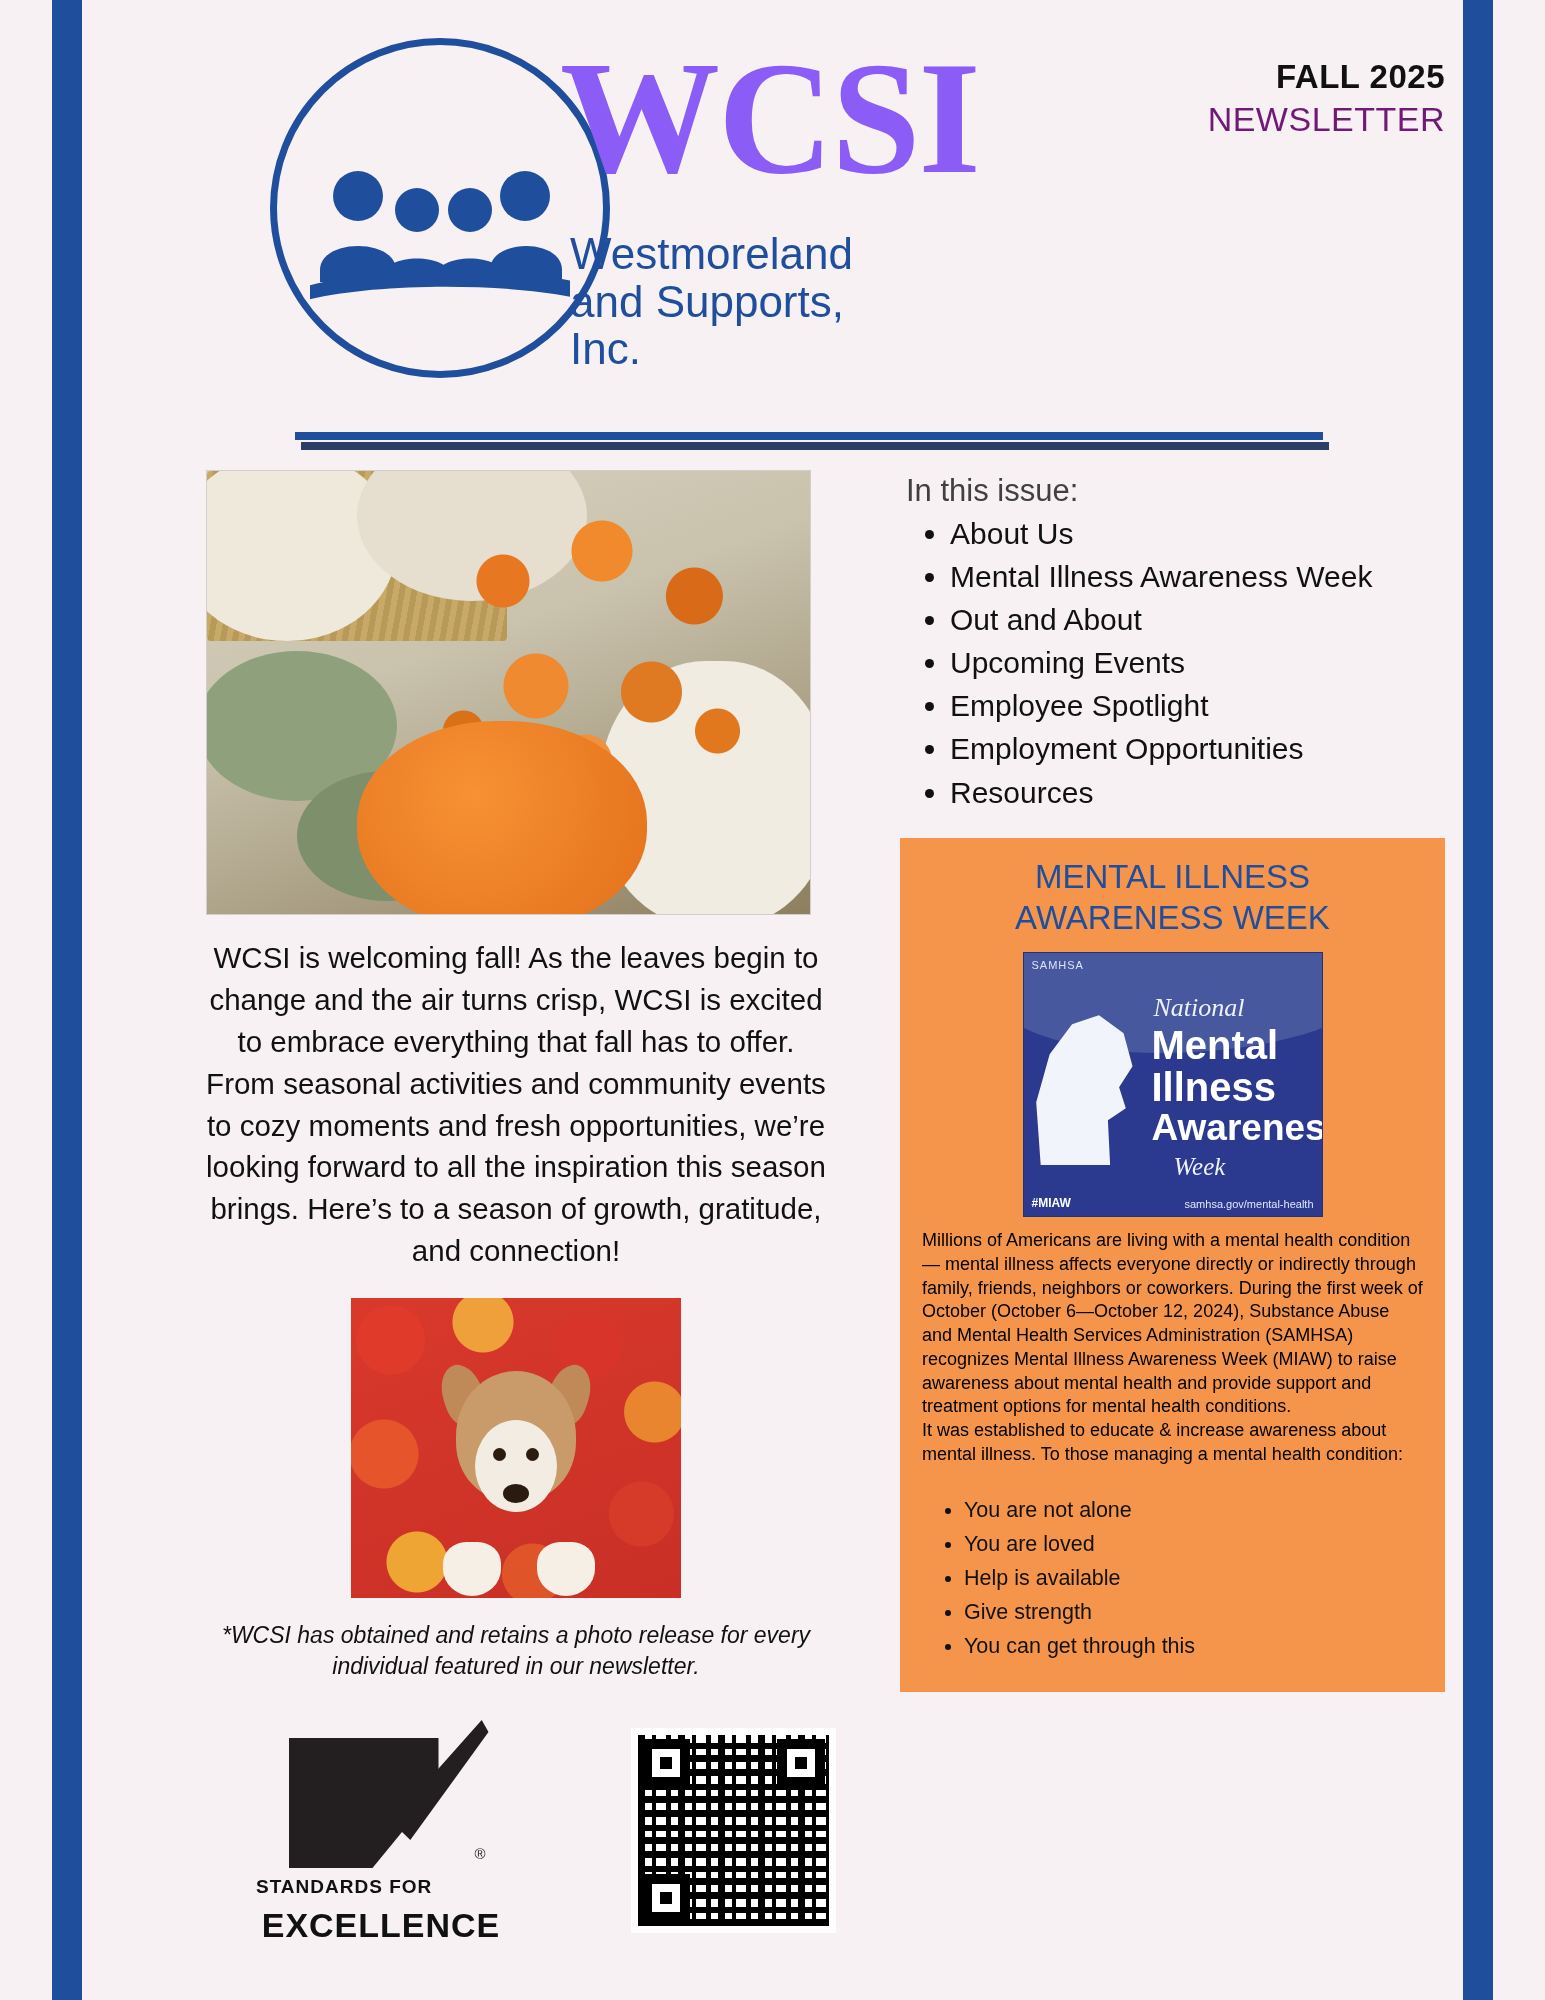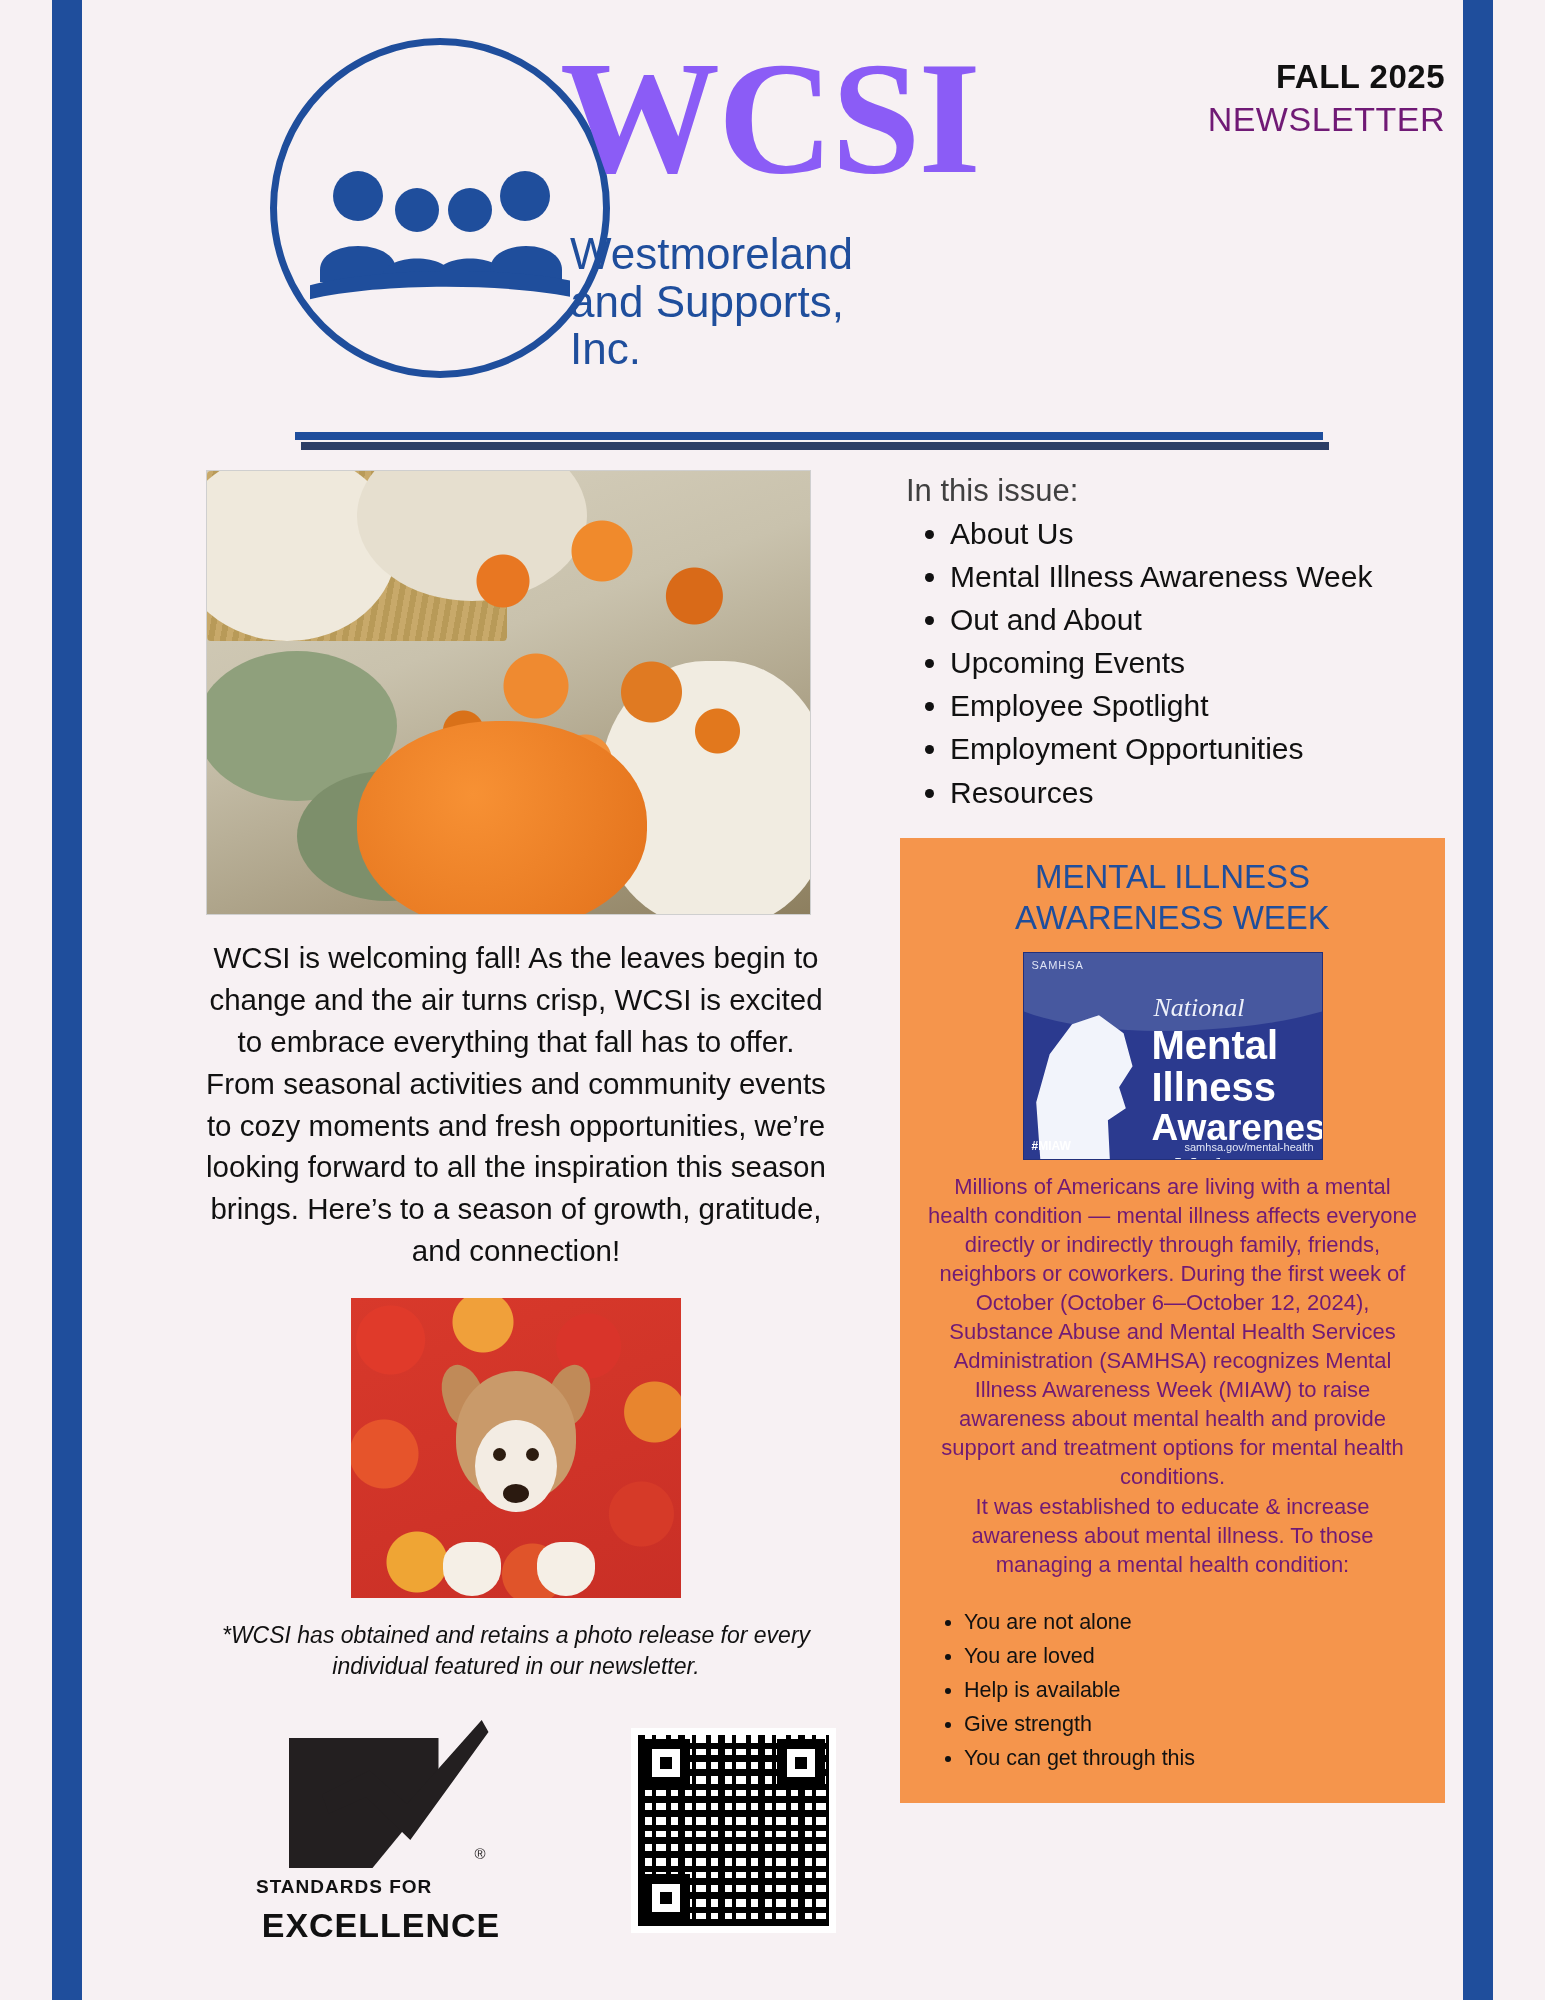--- a/index.html
+++ b/index.html
@@ -313,21 +313,21 @@
   }
   .miaw-title {
     text-align: center;
     font-size: 33px;
     line-height: 1.25;
     color: #1f4e9c;
     margin-bottom: 14px;
   }
   .miaw-img {
     width: 300px;
-    height: 208px;
+    height: 265px;
     margin: 0 auto 12px;
     background: #2b3a8f;
     position: relative;
     overflow: hidden;
     border: 1px solid #23307a;
   }
   .miaw-wave {
     position:absolute; left:-10%; top:-14%; width:130%; height:52%;
     background:#47589f; border-radius:0 0 60% 45%;
   }
@@ -353,24 +353,23 @@
     position:absolute; left:150px; top:200px; font-family:"Liberation Serif", serif; font-style:italic;
     font-size:25px; color:#eef1fa;
   }
   .miaw-tag {
     position:absolute; left:8px; bottom:6px; font-size:12px; font-weight:bold; color:#ffffff;
   }
   .miaw-url {
     position:absolute; right:8px; bottom:6px; font-size:11px; color:#e3e7f6;
   }
   .miaw-body {
-    text-align: center;
-    font-size: 22px;
+    font-size: 18px;
     line-height: 1.32;
-    color: #701a75;
+    color: #000000;
   }
   .miaw-body p { margin: 0; }
   ul.miaw-list {
     margin: 28px 0 0 0;
     padding-left: 42px;
     list-style: disc;
   }
   ul.miaw-list li {
     font-size: 21.5px;
     line-height: 1.45;

